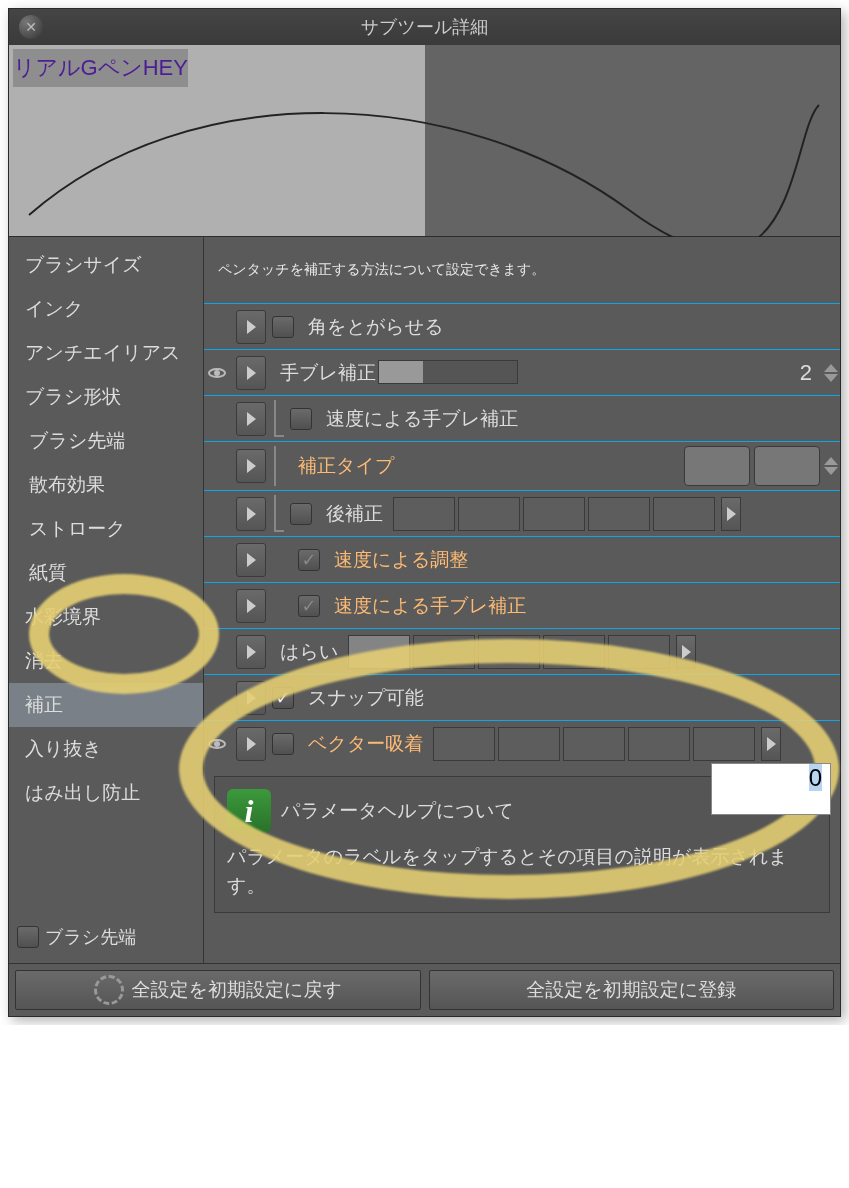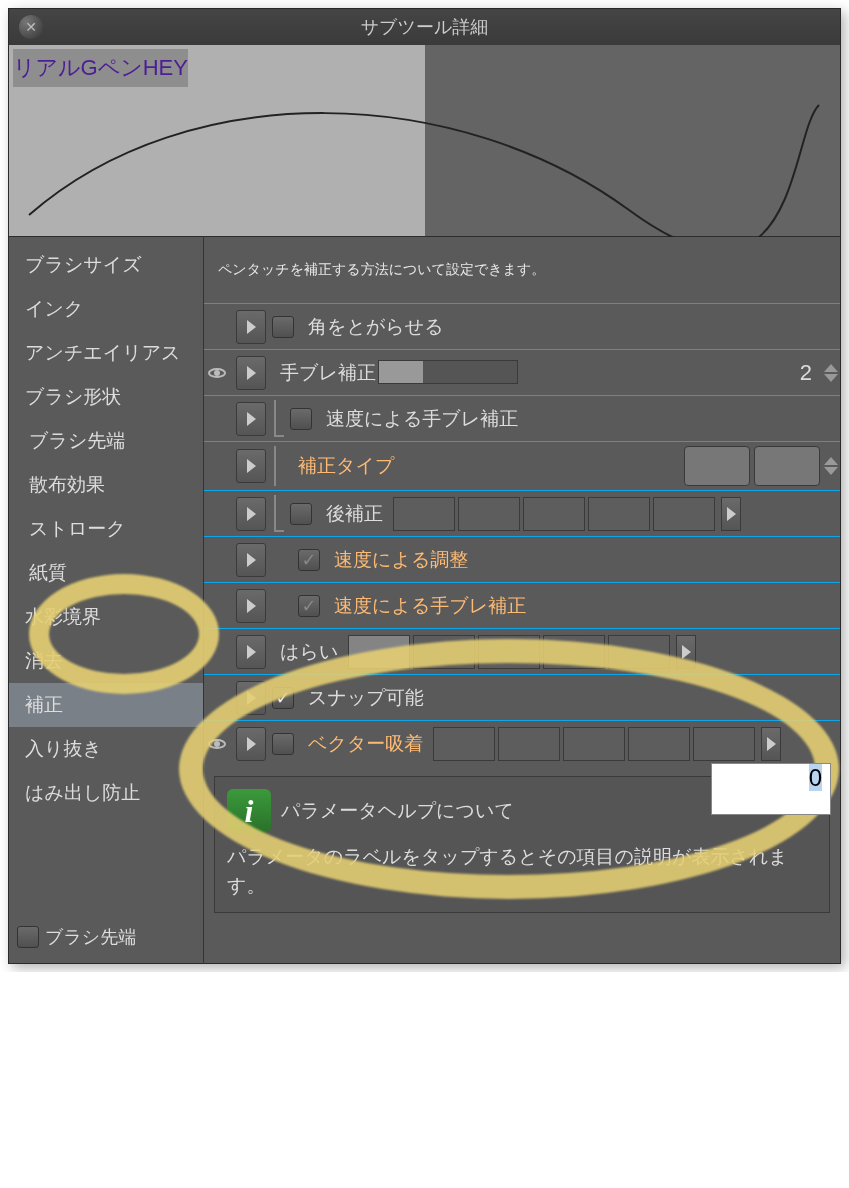--- a/index.html
+++ b/index.html
@@ -261,19 +261,28 @@
         <div class="help-head">
           <div class="info-icon">i</div>
           <span>パラメータヘルプについて</span>
         </div>
         <div class="help-text">パラメータのラベルをタップするとその項目の説明が表示されます。</div>
       </div>
       <div style="height:40px"></div>
     </div>
   </div>
 
+  <div class="footer">
+    <div class="foot-btn">
+      <div class="gears"></div>
+      <span>全設定を初期設定に戻す</span>
+    </div>
+    <div class="foot-btn">
+      <span>全設定を初期設定に登録</span>
+    </div>
+  </div>
 
   <div class="highlight h1"></div>
   <div class="highlight h2"></div>
   <div class="floating-input">
     <div class="input-field"><span class="sel">0</span></div>
   </div>
 </div>
 
 </body></html>

